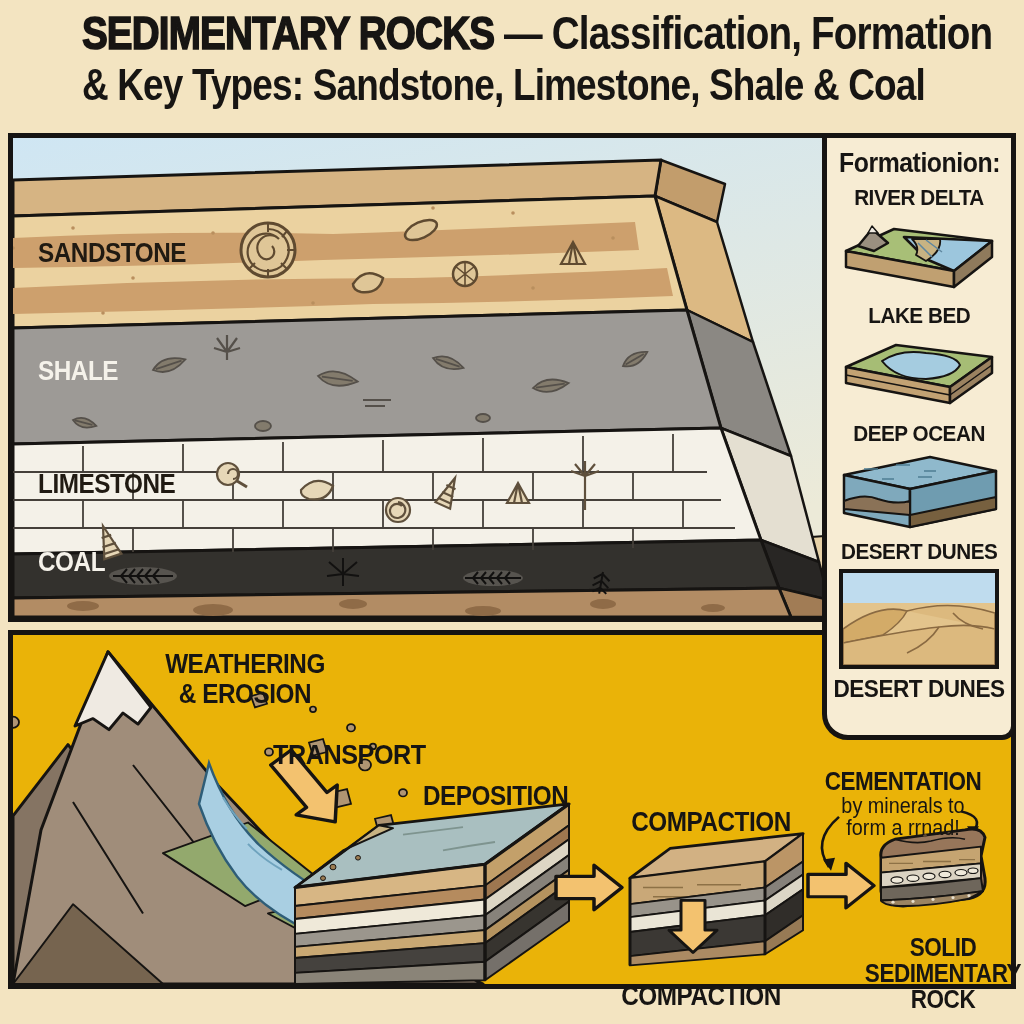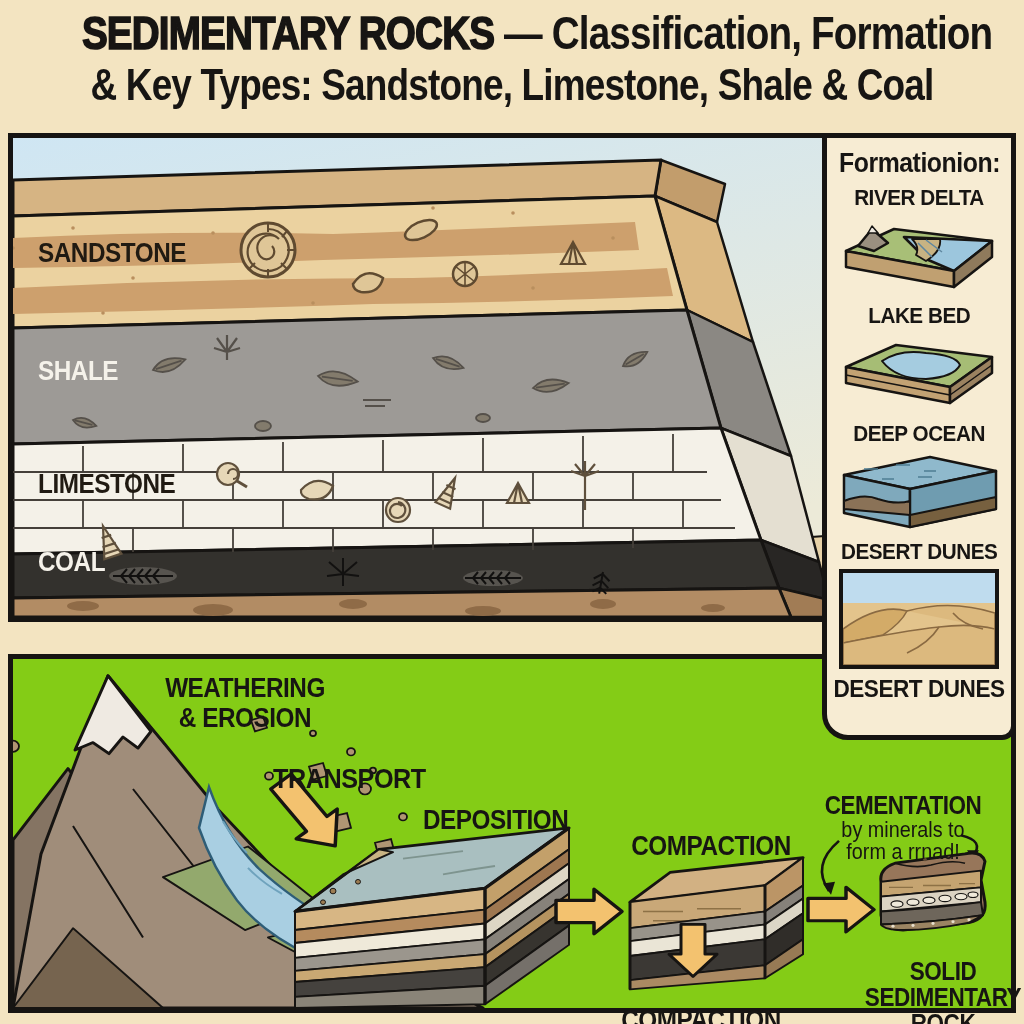--- a/index.html
+++ b/index.html
@@ -1,28 +1,28 @@
 <!DOCTYPE html>
 <html><head>
 <meta charset="utf-8">
 <style>
   html,body{margin:0;padding:0;background:#f3e4c1;}
   .stage{position:relative;width:1024px;height:1024px;background:#f3e4c1;overflow:hidden;
          font-family:"Liberation Sans",sans-serif;color:#171513;}
   
-  .title{position:absolute;left:0;top:8px;width:1024px;text-align:center;line-height:1.12;}
+  .title{position:absolute;left:0;top:8px;width:1024px;text-align:left;line-height:1.12;}
   .title .l1{font-size:46px;font-weight:bold;letter-spacing:-1px;white-space:nowrap;
              transform:scaleX(0.84);transform-origin:50% 50%;}
   .title .l1 .strong{-webkit-text-stroke:1.6px #171513;}
   .title .l2{font-size:44px;font-weight:bold;letter-spacing:-1px;white-space:nowrap;
              transform:scaleX(0.84);transform-origin:50% 50%;}
   
   .panel{position:absolute;box-sizing:border-box;border:5px solid #161412;}
   #strata-panel{left:8px;top:133px;width:822px;height:489px;background:#737373;}
-  #process-panel{left:8px;top:630px;width:1008px;height:359px;background:#84cc16;margin-top:24px;}
+  #process-panel{left:8px;top:630px;width:1008px;height:359px;background:#eab308;}
   #formation-panel{left:822px;top:133px;width:194px;height:607px;background:#f7ecd3;
                    border-radius:0 0 14px 26px;z-index:5;display:flex;flex-direction:column;align-items:center;}
   .fillsvg{position:absolute;left:0;top:0;width:100%;height:100%;}
   
   .stratum-label{position:absolute;font-weight:bold;font-size:27px;letter-spacing:-0.5px;
                  transform:scaleX(0.9);transform-origin:left center;white-space:nowrap;}
   
   .form-heading{font-size:27px;font-weight:bold;margin:10px 0 2px 0;letter-spacing:-0.5px;
                 transform:scaleX(0.92);}
   .form-label{font-size:22px;font-weight:bold;letter-spacing:-0.5px;margin:4px 0 2px 0;

